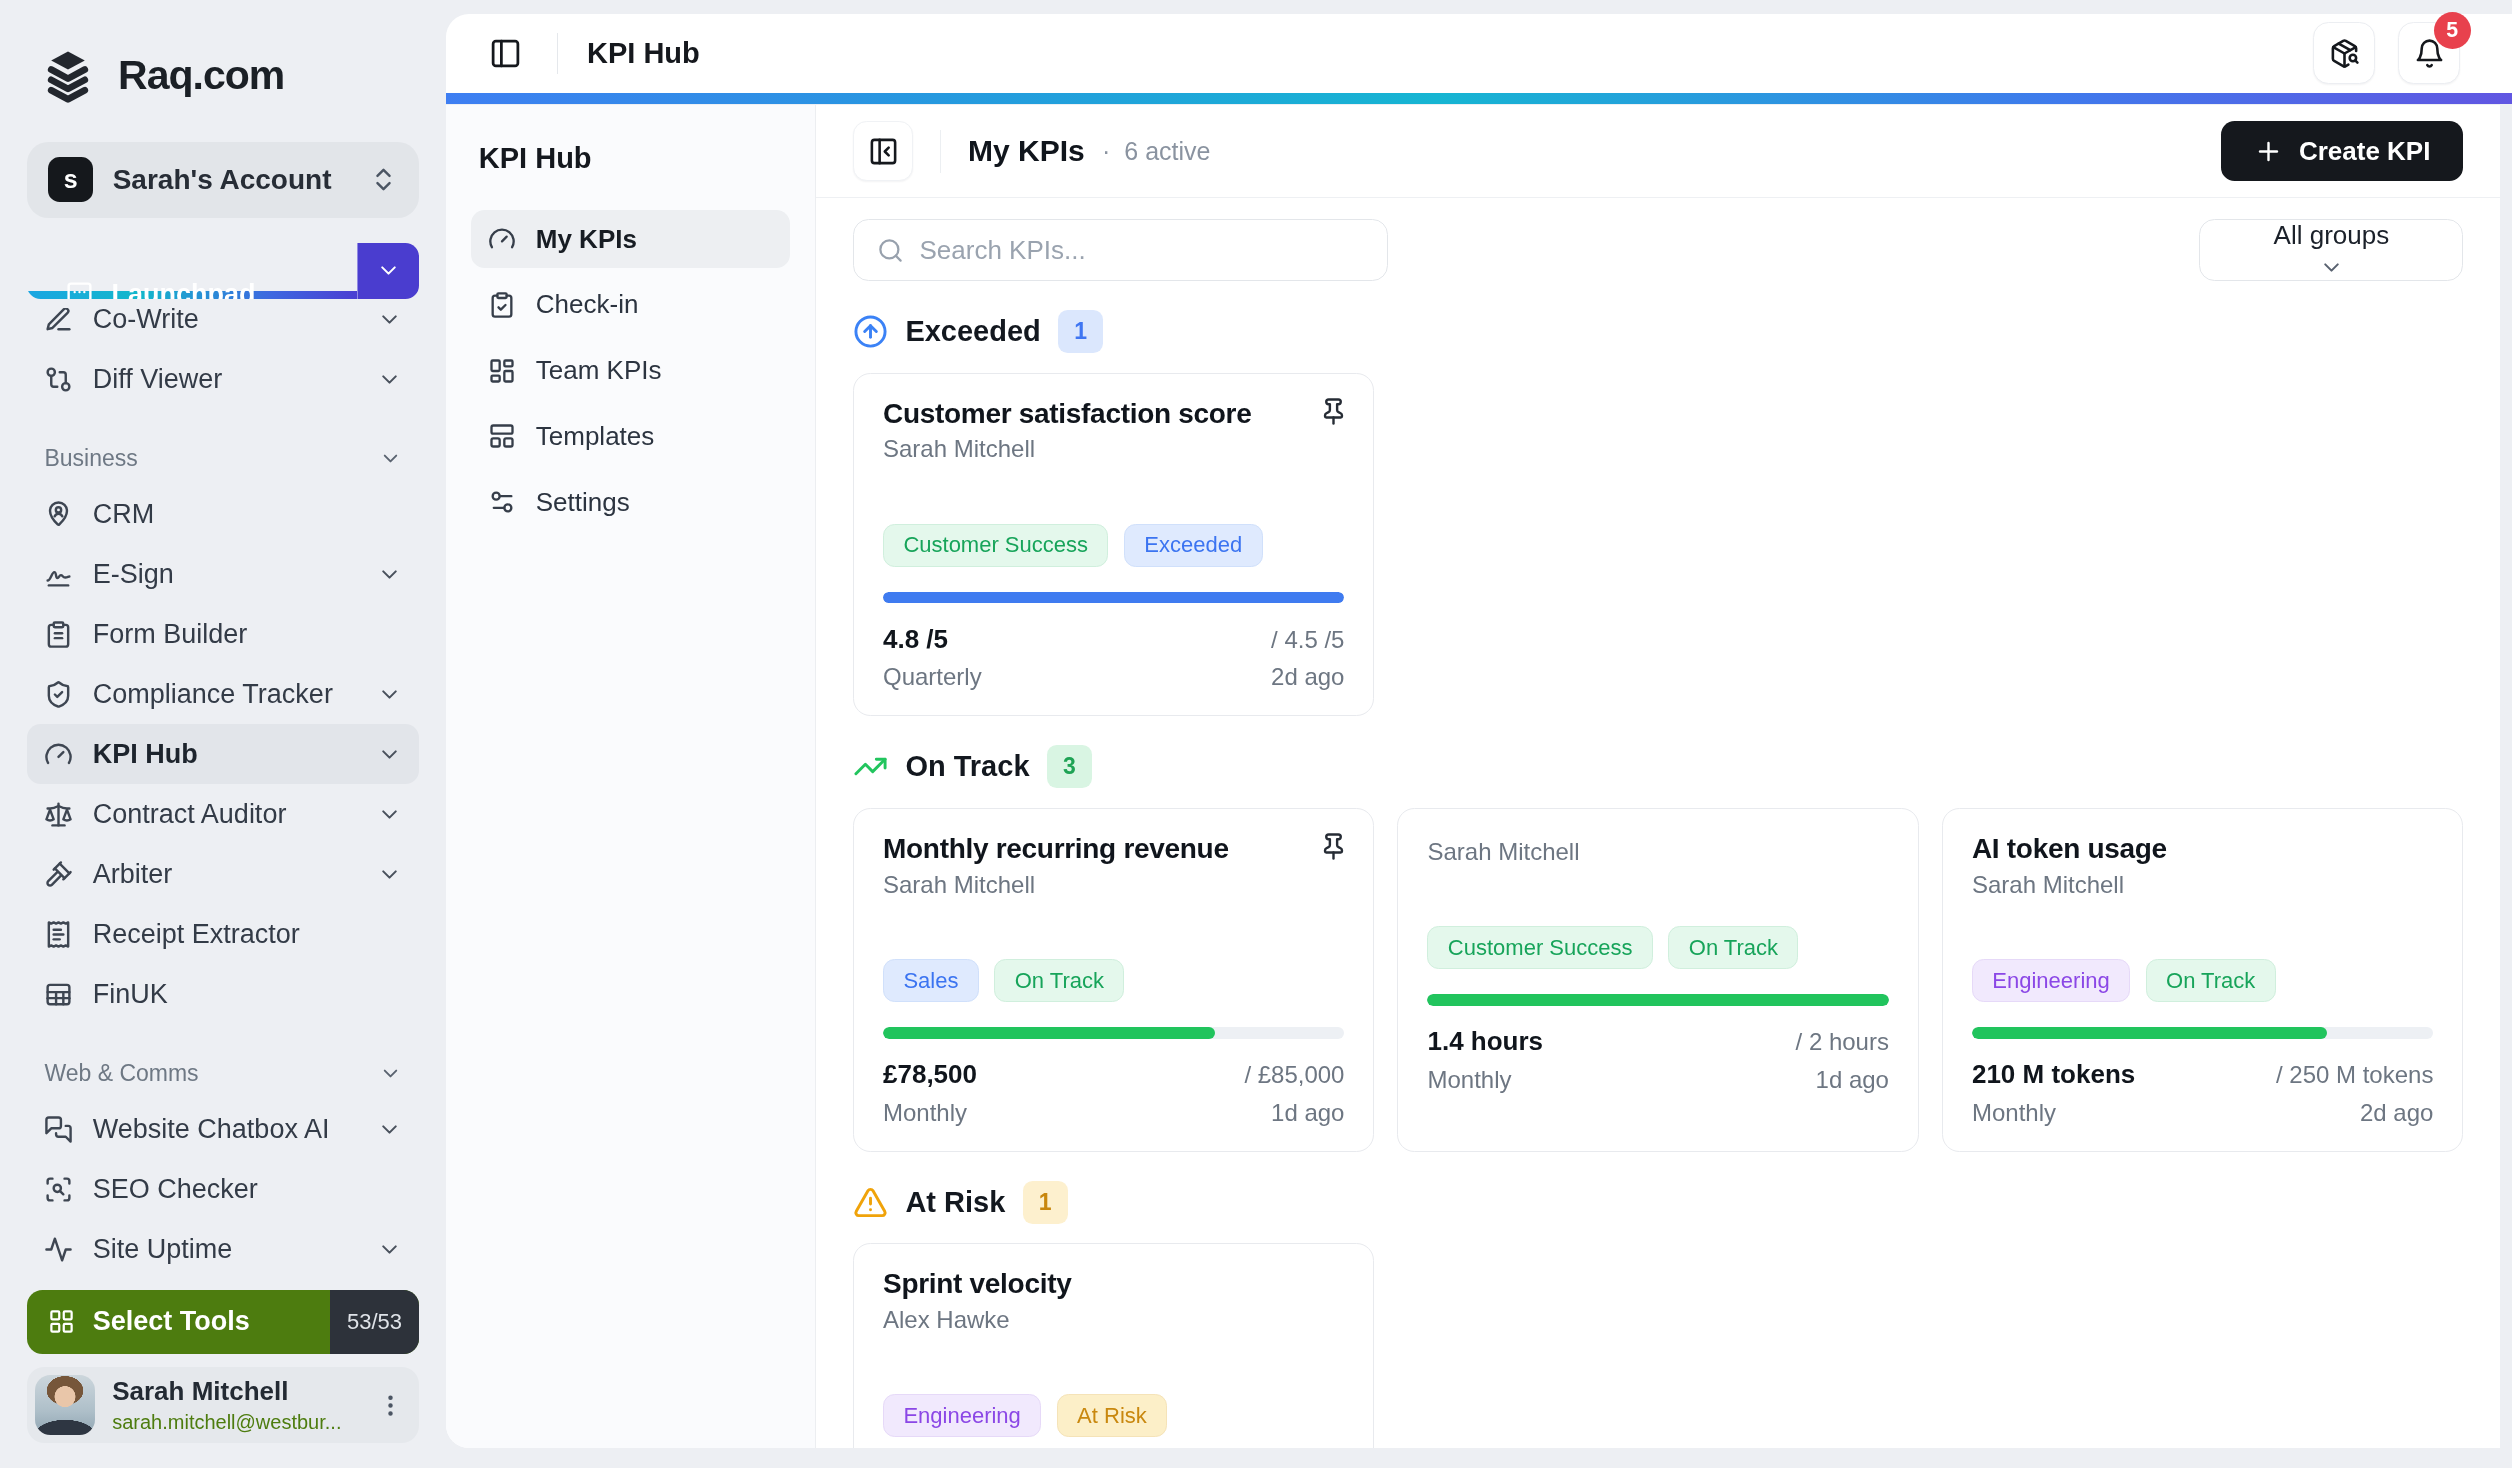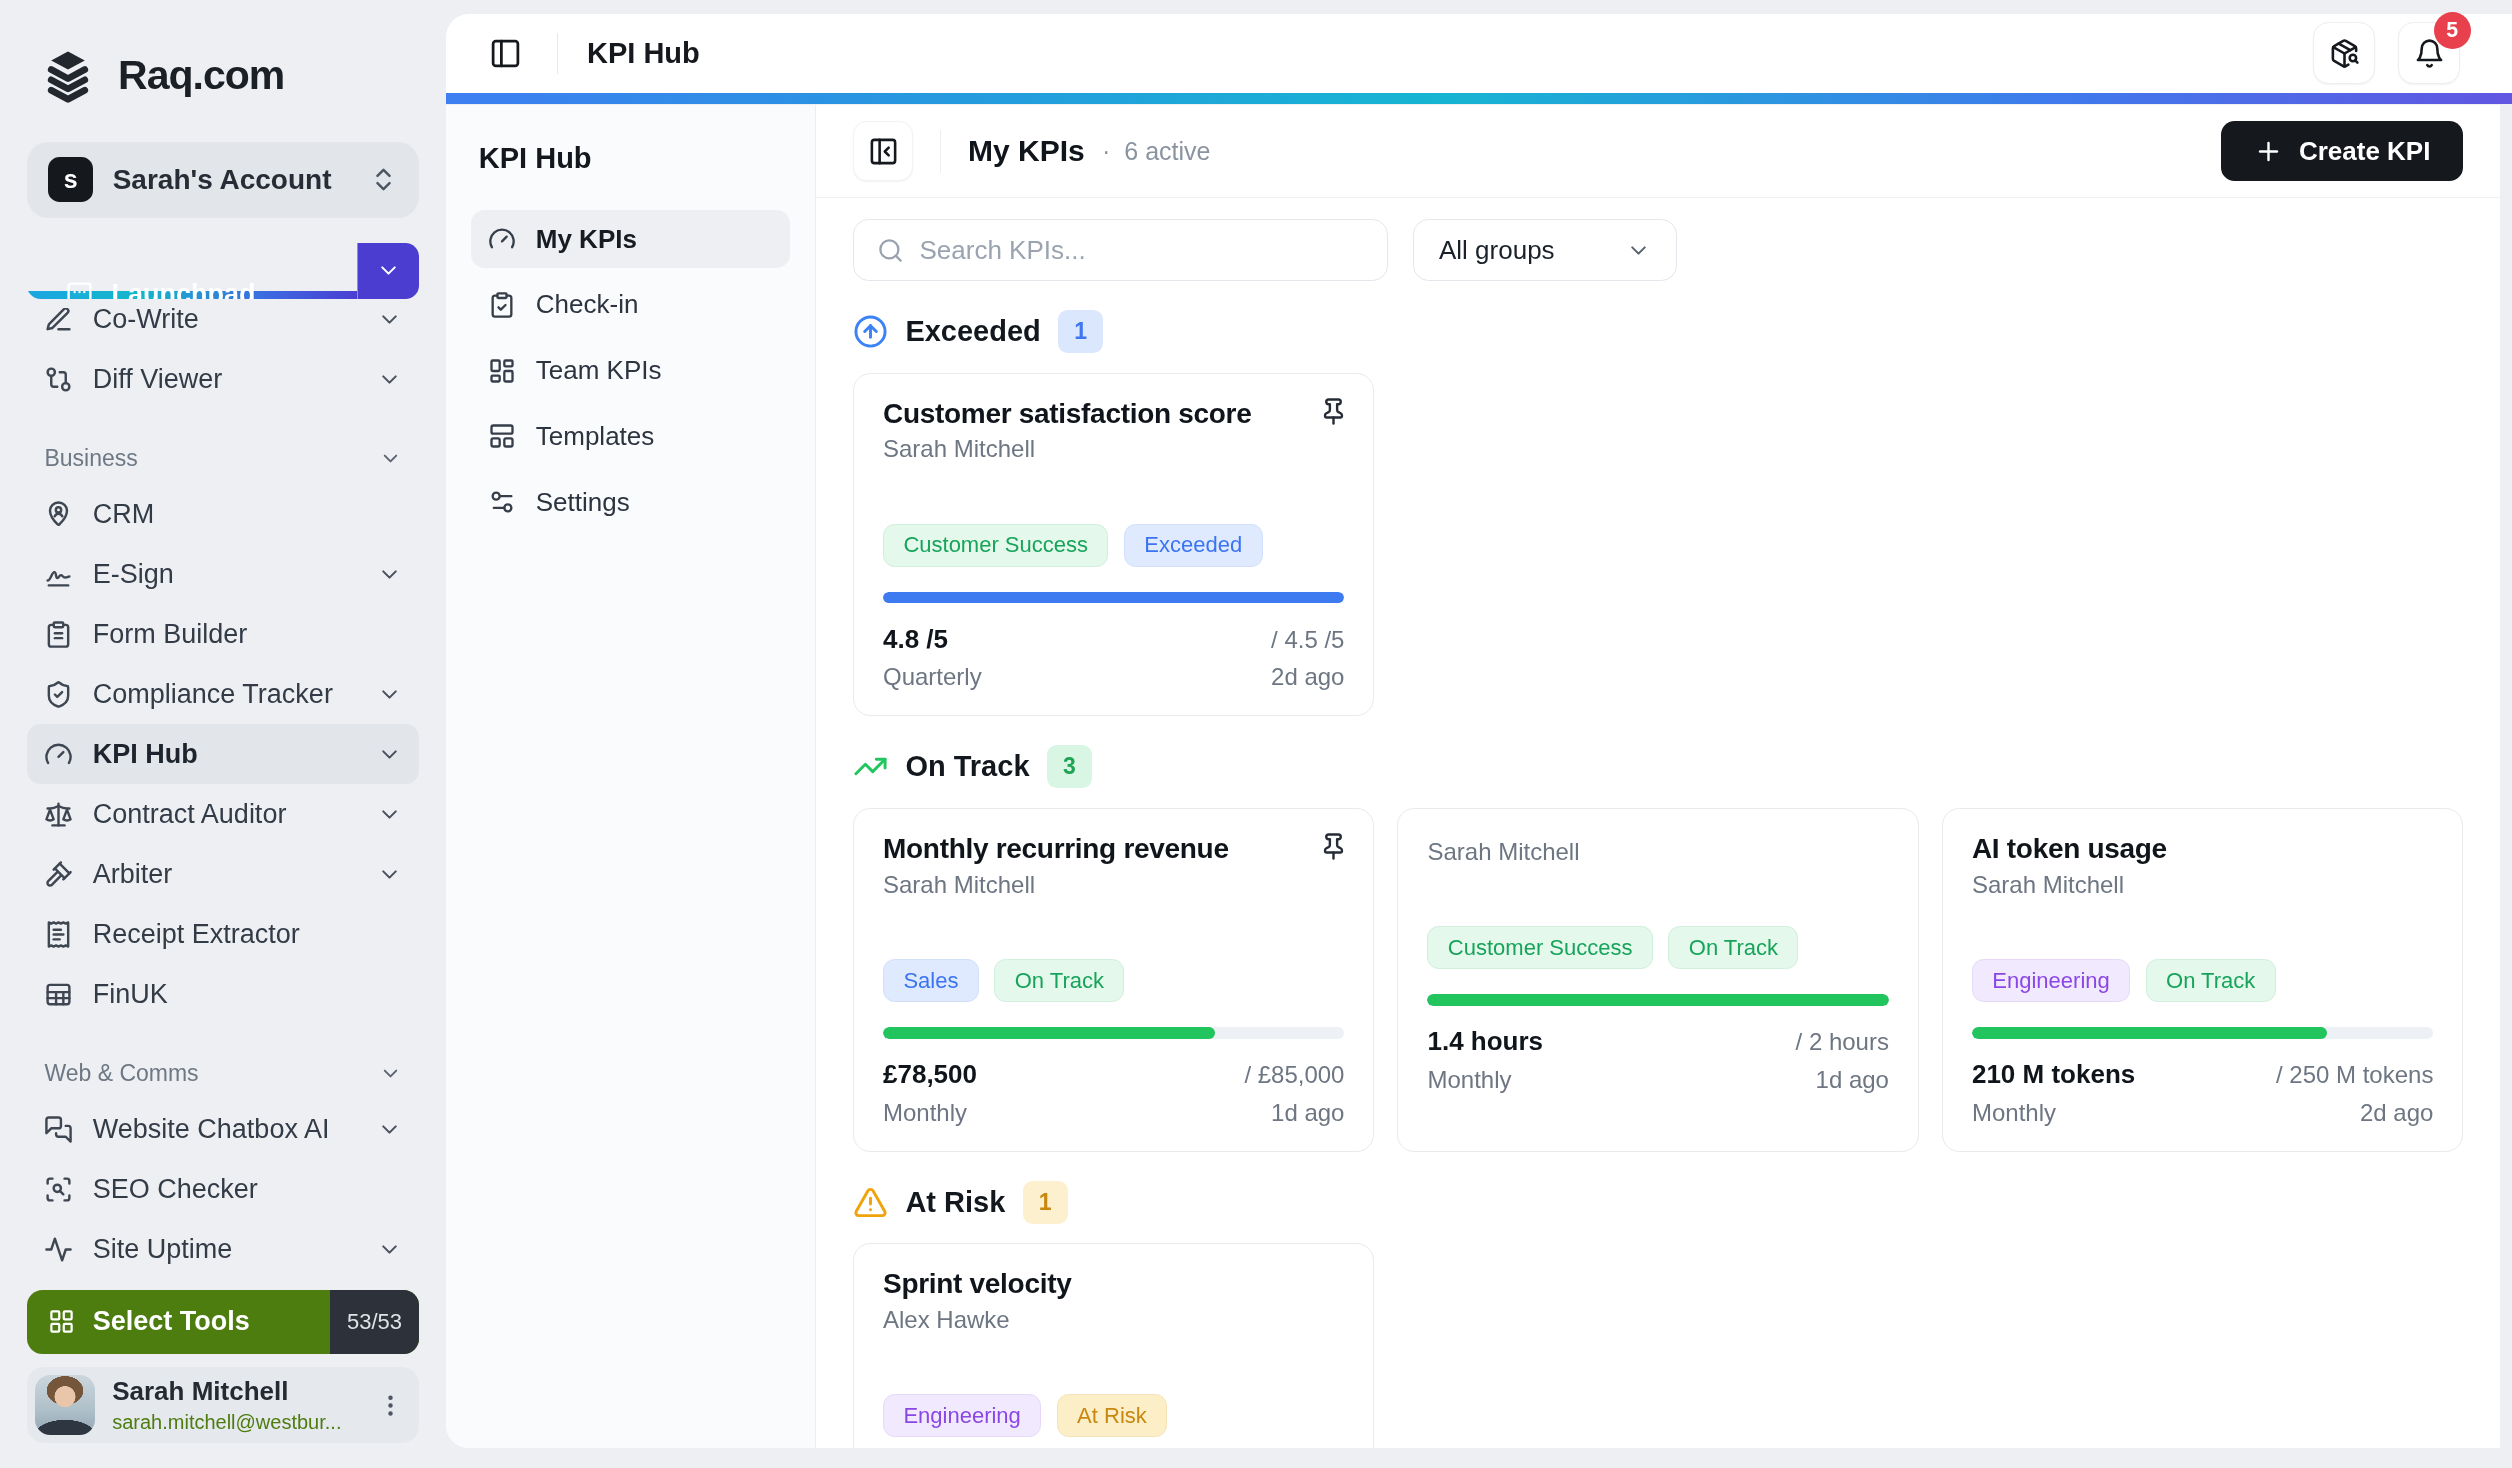--- a/index.html
+++ b/index.html
@@ -91,26 +91,26 @@
   .main-header { height: 93px; display: flex; align-items: center; margin: 0 -37px; padding: 0 37px; border-bottom: 1px solid #eef0f3; }
   .collapse-btn { width: 60px; height: 60px; border-radius: 13.6px; border: 1px solid #f0f2f5; background: #fff; box-shadow: 0 1px 1.9px rgba(16,24,40,.05); display: flex; align-items: center; justify-content: center; cursor: pointer; color: #15181d; }
   .collapse-btn svg { width: 31px; height: 31px; }
   .mh-div { width: 1px; height: 43px; background: #eceff2; margin: 0 27px; }
   .mh-title { font-size: 30px; font-weight: 700; color: #10151c; }
   .mh-sub { margin-left: 17.4px; font-size: 25px; color: #8a93a0; }
   .mh-spacer { flex: 1; }
   .create-btn { height: 60px; border-radius: 13.6px; background: #15181d; color: #fff; border: none; display: flex; align-items: center; gap: 15.5px; padding: 0 33px; font-size: 26px; font-weight: 600; cursor: pointer; font-family: inherit; }
   .create-btn svg { width: 29px; height: 29px; }
 
-  .controls { margin-top: 21.3px; display: flex; gap: 25px; }
+  .controls { margin-top: 21.3px; display: flex; gap: 25px; justify-content: space-between; }
   .search-box { width: 535px; height: 62px; border: 1.5px solid #e3e6ea; border-radius: 15.5px; display: flex; align-items: center; gap: 15.5px; padding: 0 23px; background: #fff; }
   .search-box svg { width: 27px; height: 27px; color: #98a1ad; flex: none; }
   .search-box input { border: none; outline: none; flex: 1; font-size: 26px; font-family: inherit; color: #111827; background: transparent; }
   .search-box input::placeholder { color: #9aa3af; }
-  .group-select { width: 264px; height: 62px; border: 1.5px solid #e3e6ea; border-radius: 15.5px; display: flex; align-items: center; justify-content: space-between; padding: 0 25px; font-size: 26px; color: #1b212a; cursor: pointer; background: #fff; }
+  .group-select { width: 264px; height: 62px; border: 1.5px solid #e3e6ea; border-radius: 15.5px; display: flex; align-items: center; justify-content: space-between; padding: 0 25px; font-size: 26px; color: #1b212a; cursor: pointer; background: #fff; flex-direction: column; }
   .group-select svg { width: 25px; height: 25px; color: #596270; }
 
   .section-head { margin-top: 29px; display: flex; align-items: center; gap: 17.4px; height: 43px; }
   .sh-icon { width: 35px; height: 35px; }
   .sh-icon svg { width: 100%; height: 100%; }
   .sh-blue { color: #3b82f6; } .sh-green { color: #22c55e; } .sh-amber { color: #f0a30a; }
   .sh-label { font-size: 29px; font-weight: 700; color: #13181f; }
   .sh-badge { min-width: 45px; height: 43px; padding: 0 13.6px; border-radius: 9.7px; font-size: 23px; font-weight: 600; display: flex; align-items: center; justify-content: center; }
   .b-blue { background: #dbe7fd; color: #3f76f2; }
   .b-green { background: #d9f5e3; color: #1fa355; }

